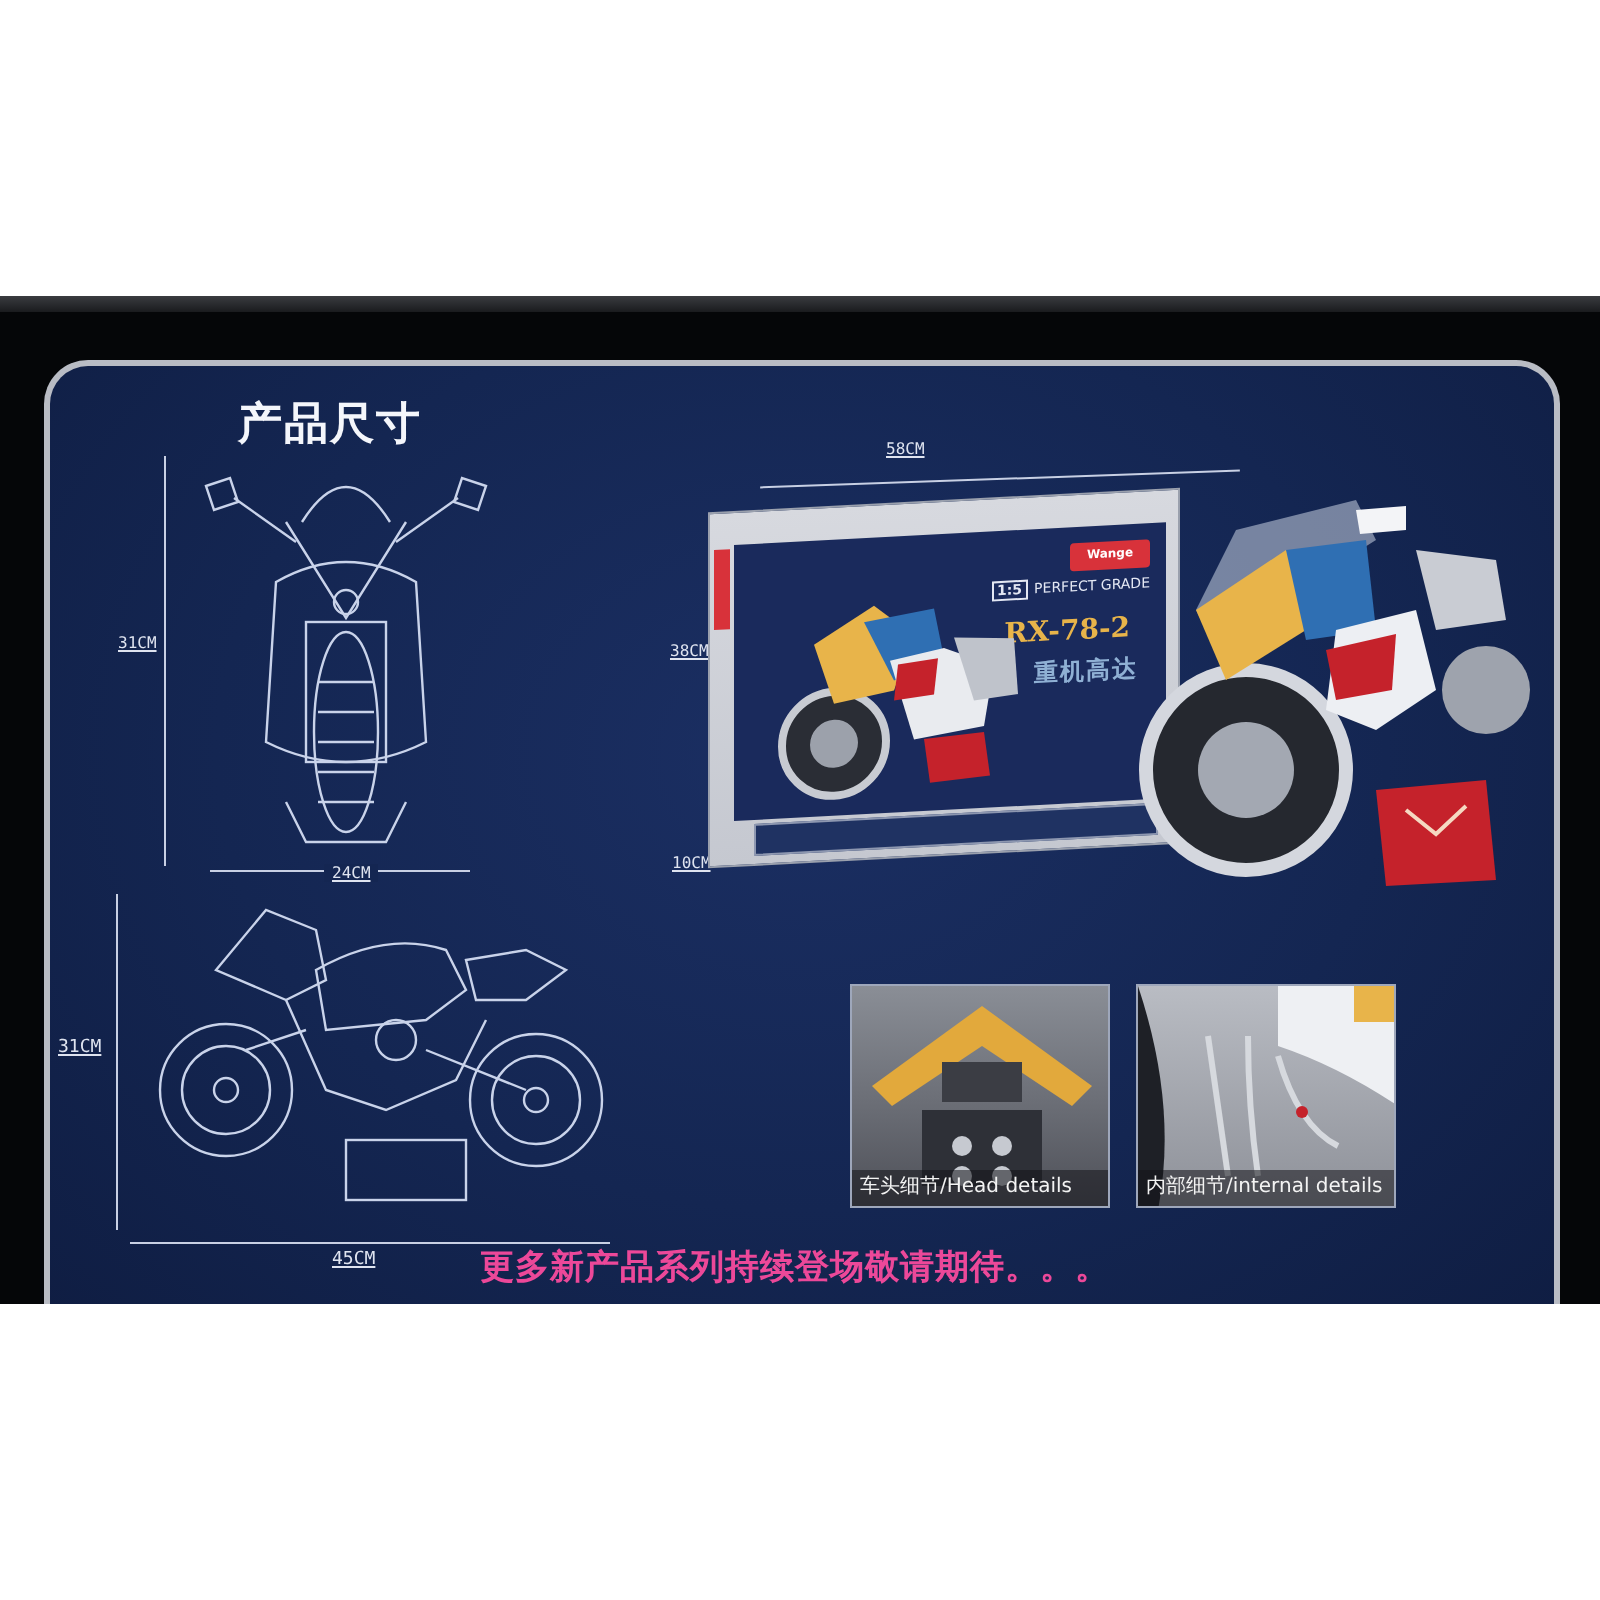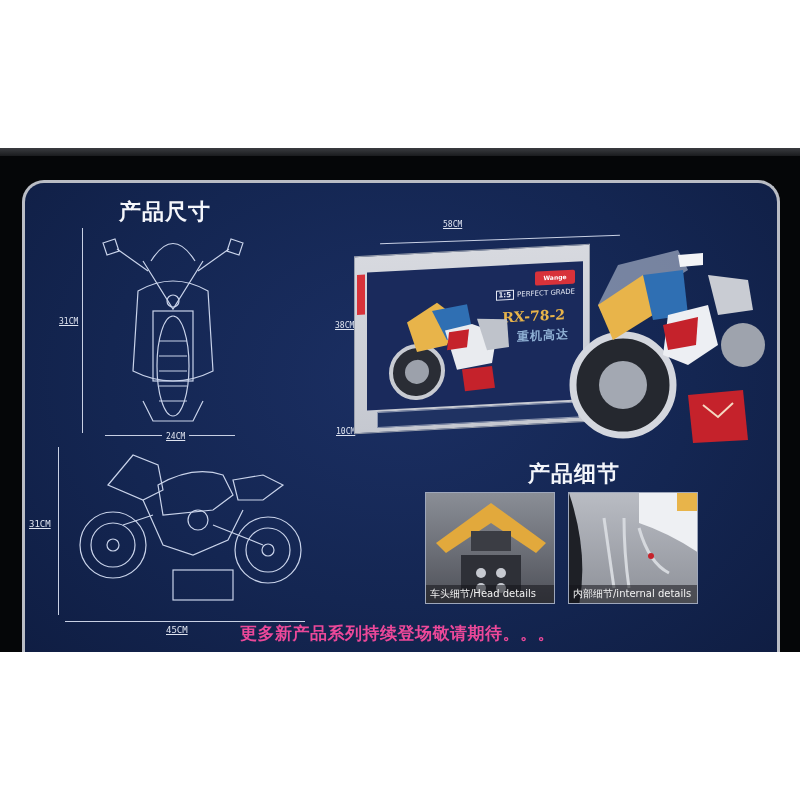--- a/index.html
+++ b/index.html
@@ -46,21 +46,20 @@
 </style>
 </head>
 <body>
 
 <div class="band"></div>
 <div class="band-topline"></div>
 
 <div class="panel">
 
   <div class="title" style="left:94px;top:14px;">产品尺寸</div>
-  <div class="title" style="left:503px;top:276px;">产品细节</div>
 
   <div class="line" style="left:57px;top:45px;width:1px;height:205px;"></div>
   <div class="dim" style="left:34px;top:134px;">31CM</div>
   <div class="bp" style="left:68px;top:48px;width:160px;height:195px;">
     <svg viewBox="0 0 160 195" fill="none" stroke="#c9d3ea" stroke-width="1.2">
       <path d="M58 30 Q80 -5 102 30"></path>
       <path d="M10 12 L22 8 L26 20 L14 24 Z"></path>
       <path d="M150 12 L138 8 L134 20 L146 24 Z"></path>
       <path d="M24 18 L55 40"></path>
         <path d="M136 18 L105 40"></path>

